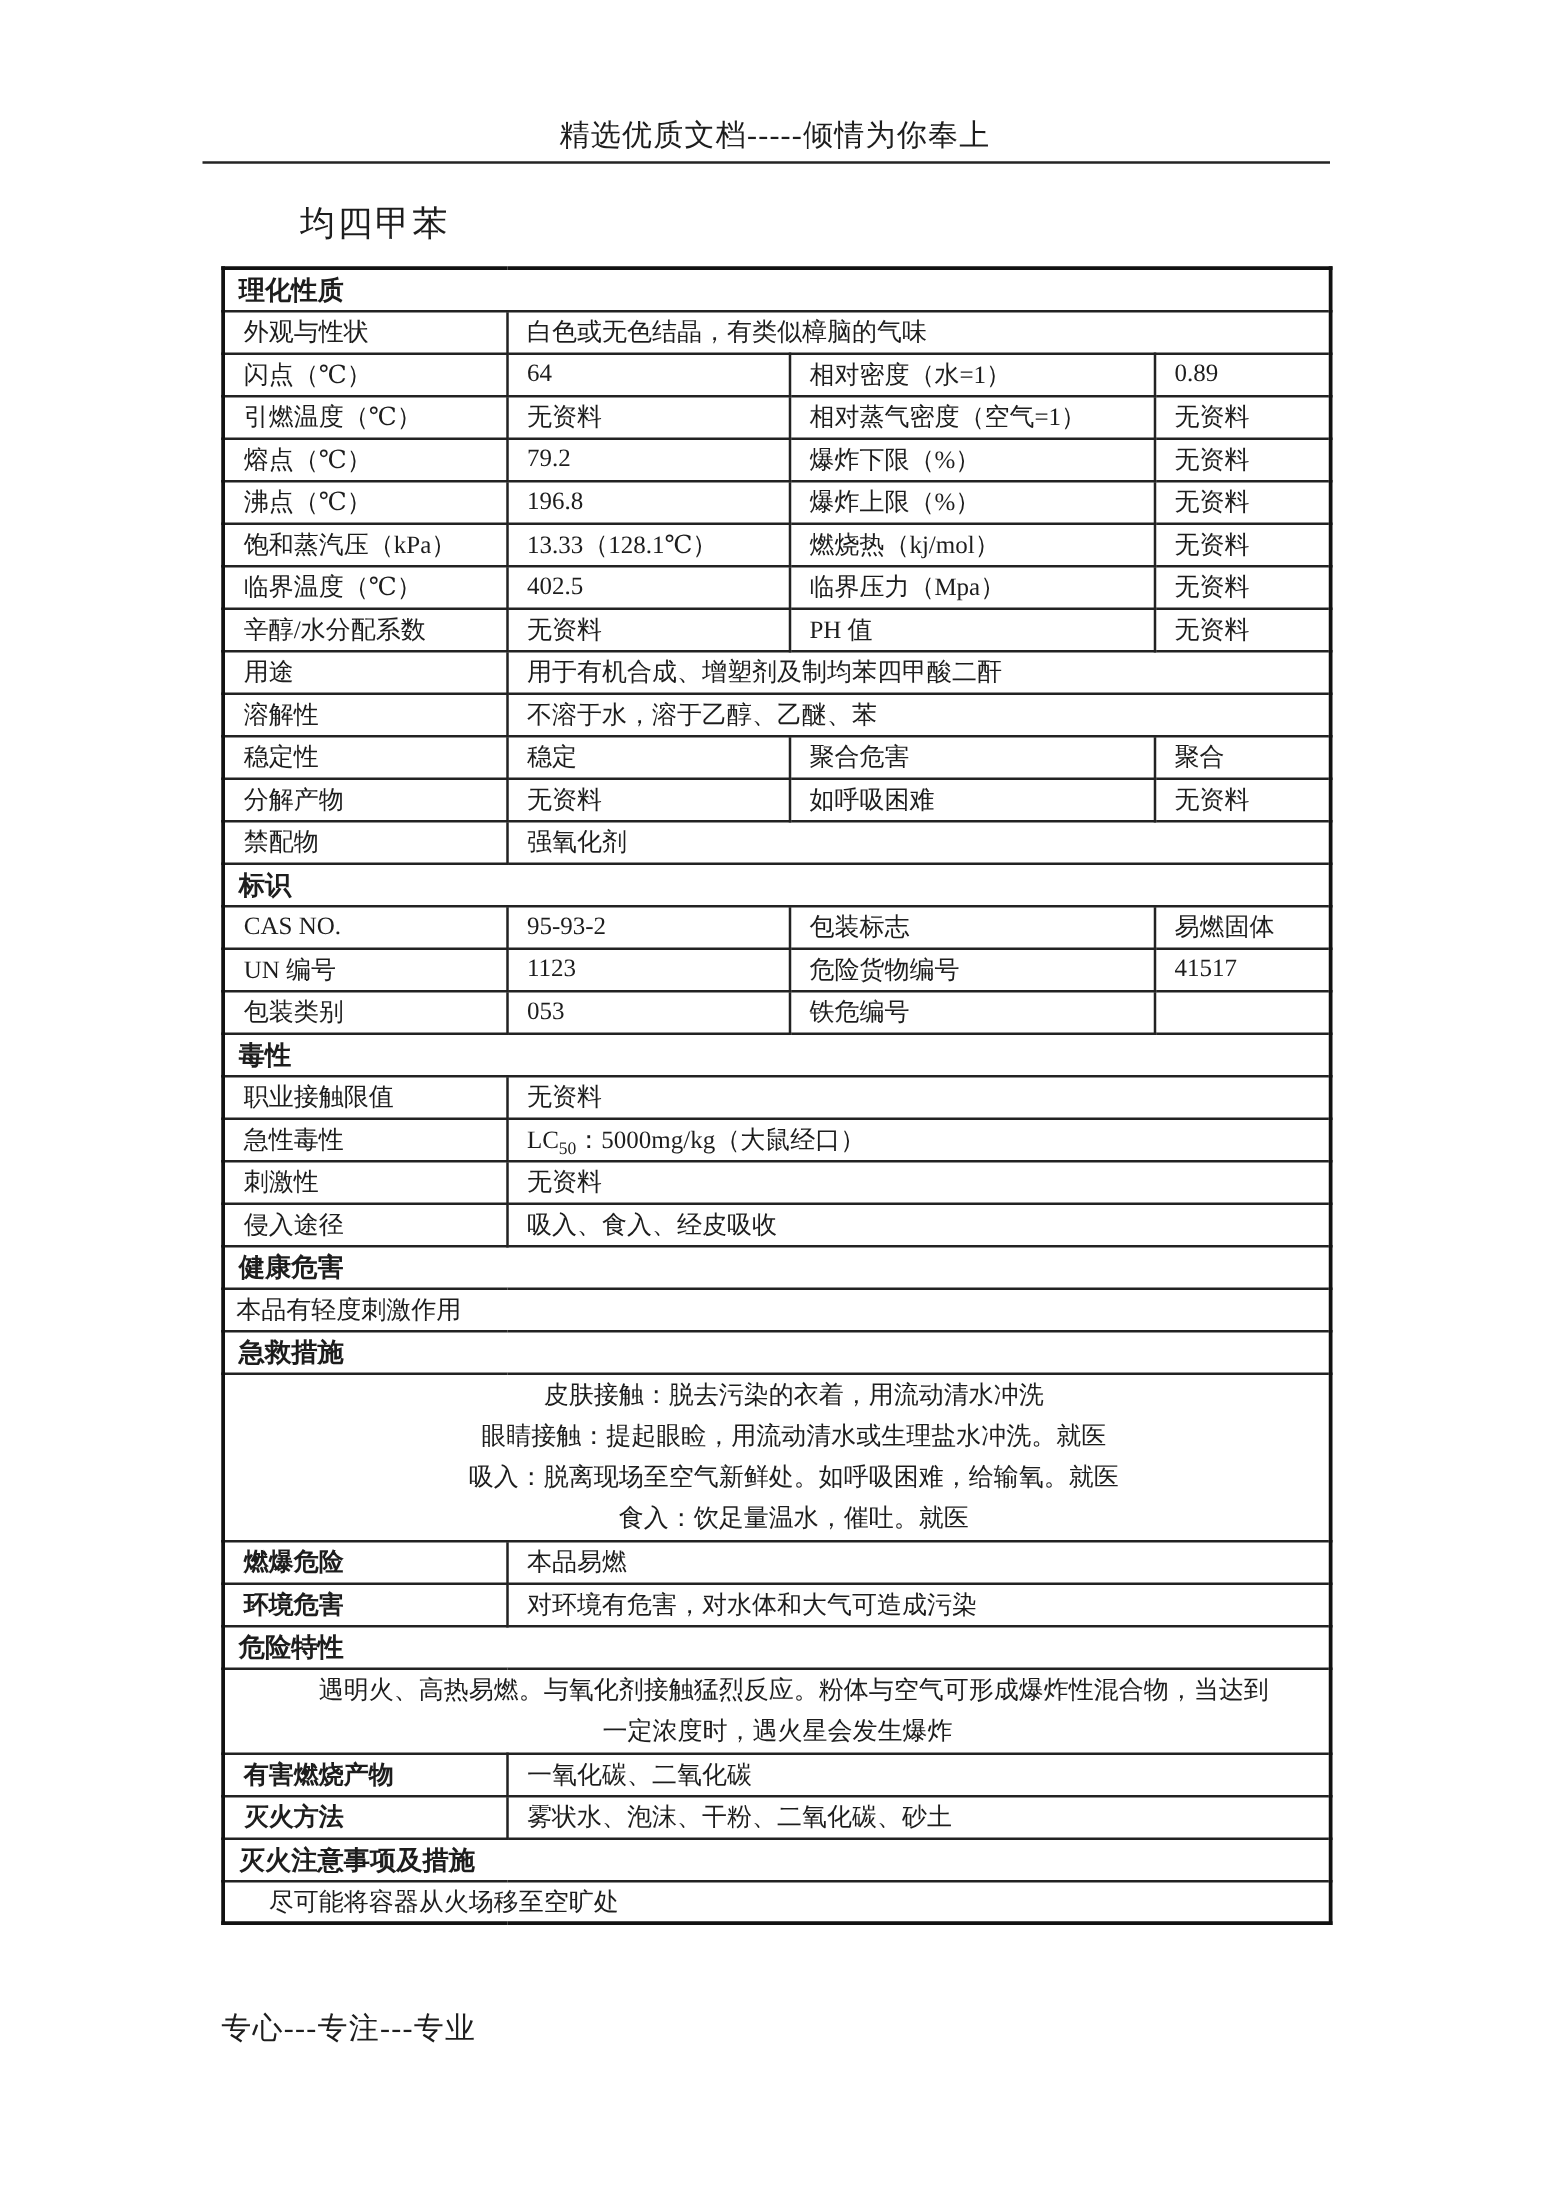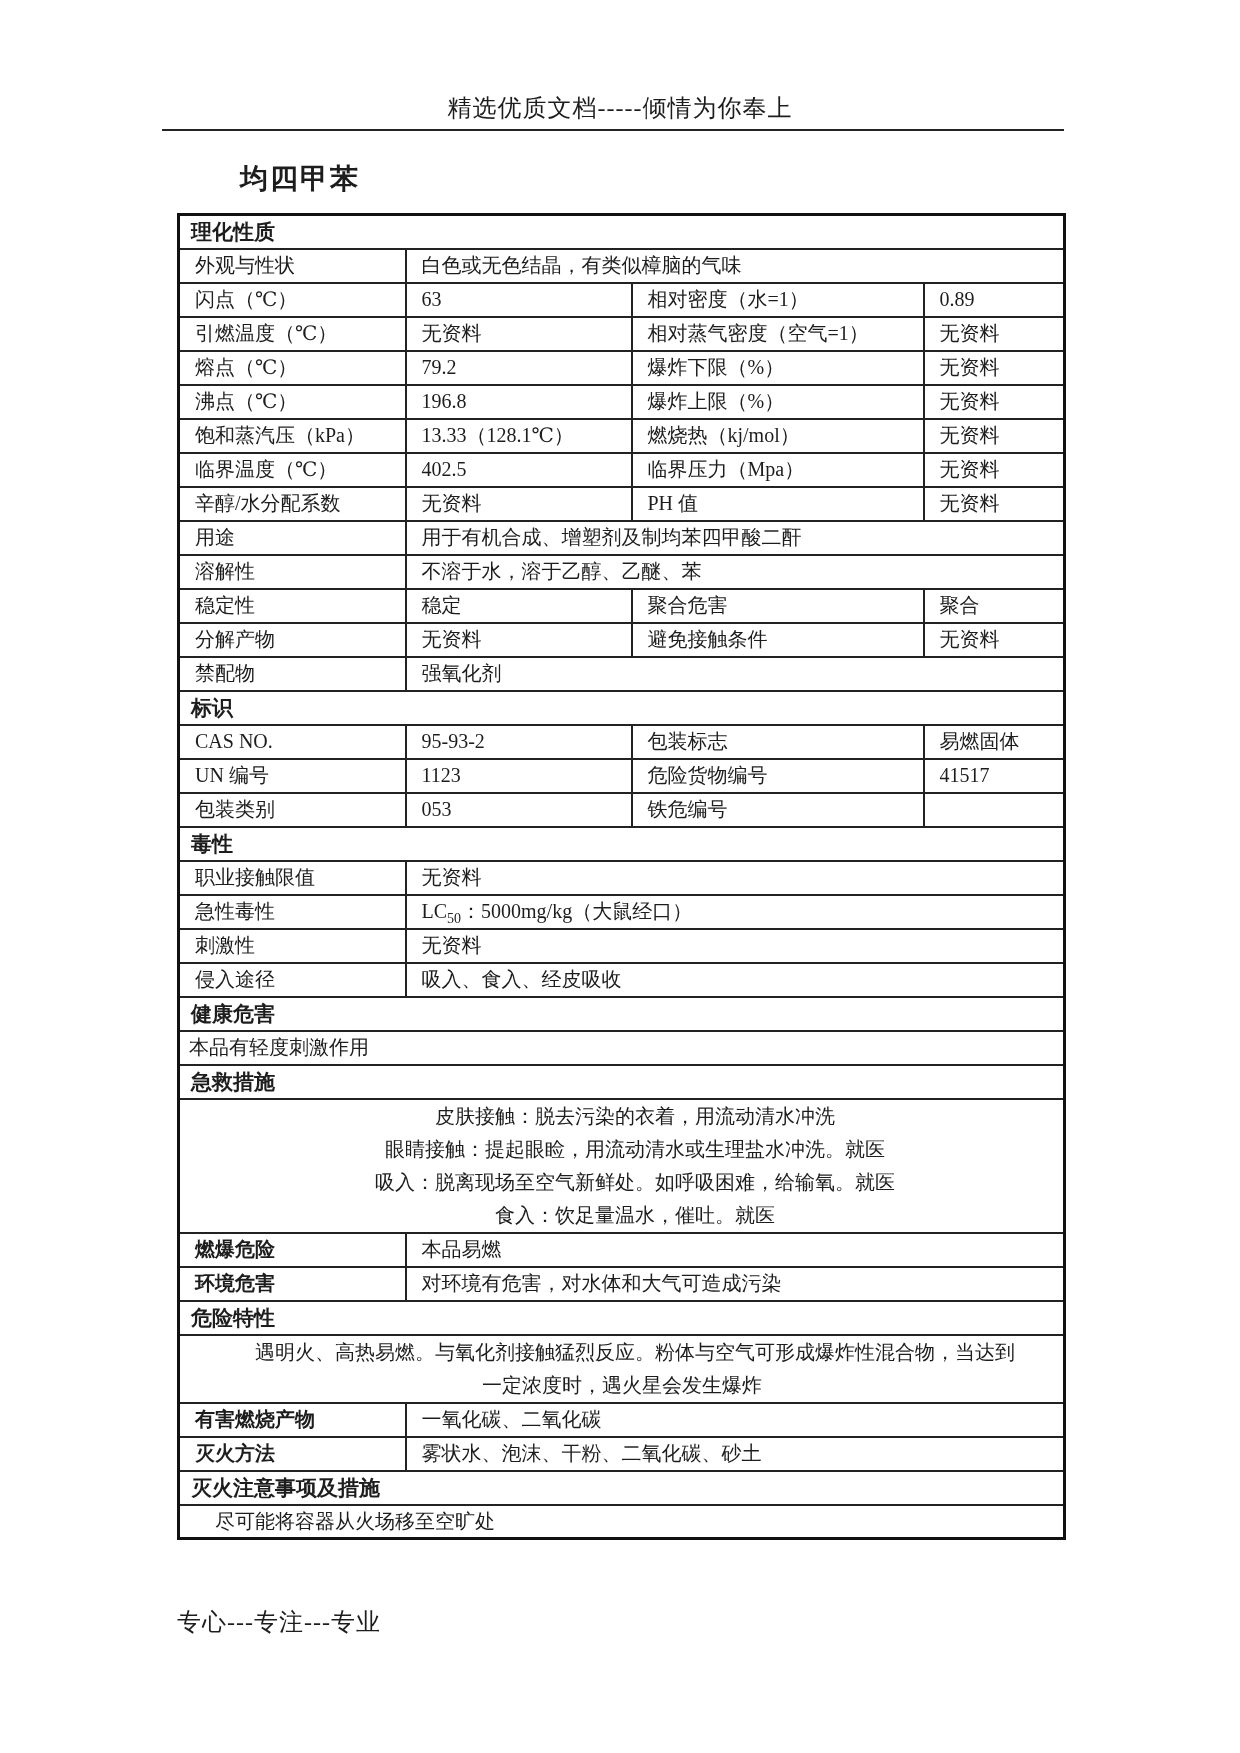--- a/index.html
+++ b/index.html
@@ -12,21 +12,21 @@
   .page-header {
     position:absolute; top:92px; left:177px; width:886px;
     text-align:center; font-size:24px; letter-spacing:1px;
   }
   .header-rule {
     position:absolute; top:129px; left:162px; width:902px;
     height:0; border-top:2px solid #242424;
   }
   .doc-title {
     position:absolute; top:160px; left:240px;
-    font-size:28px; font-weight:bold; letter-spacing:2px;
+    font-size:28px; font-weight:normal; letter-spacing:2px;
     font-family:"Liberation Sans","DejaVu Sans",sans-serif;
   }
   table.msds {
     position:absolute; top:213px; left:177px; width:886px;
     border-collapse:collapse; table-layout:fixed;
     border:3px solid #111111; font-size:20px;
   }
   .msds td {
     border:2px solid #222222;
     height:34px; padding:1px 8px 1px 15px;
@@ -68,21 +68,21 @@
   <tbody>
     <tr>
       <td colspan="4" class="sec">理化性质</td>
     </tr>
     <tr>
       <td>外观与性状</td>
       <td colspan="3">白色或无色结晶，有类似樟脑的气味</td>
     </tr>
     <tr>
       <td>闪点（℃）</td>
-      <td>63</td>
+      <td>64</td>
       <td>相对密度（水=1）</td>
       <td>0.89</td>
     </tr>
     <tr>
       <td>引燃温度（℃）</td>
       <td>无资料</td>
       <td>相对蒸气密度（空气=1）</td>
       <td>无资料</td>
     </tr>
     <tr>
@@ -125,21 +125,21 @@
     </tr>
     <tr>
       <td>稳定性</td>
       <td>稳定</td>
       <td>聚合危害</td>
       <td>聚合</td>
     </tr>
     <tr>
       <td>分解产物</td>
       <td>无资料</td>
-      <td>避免接触条件</td>
+      <td>如呼吸困难</td>
       <td>无资料</td>
     </tr>
     <tr>
       <td>禁配物</td>
       <td colspan="3">强氧化剂</td>
     </tr>
     <tr>
       <td colspan="4" class="sec">标识</td>
     </tr>
     <tr>

